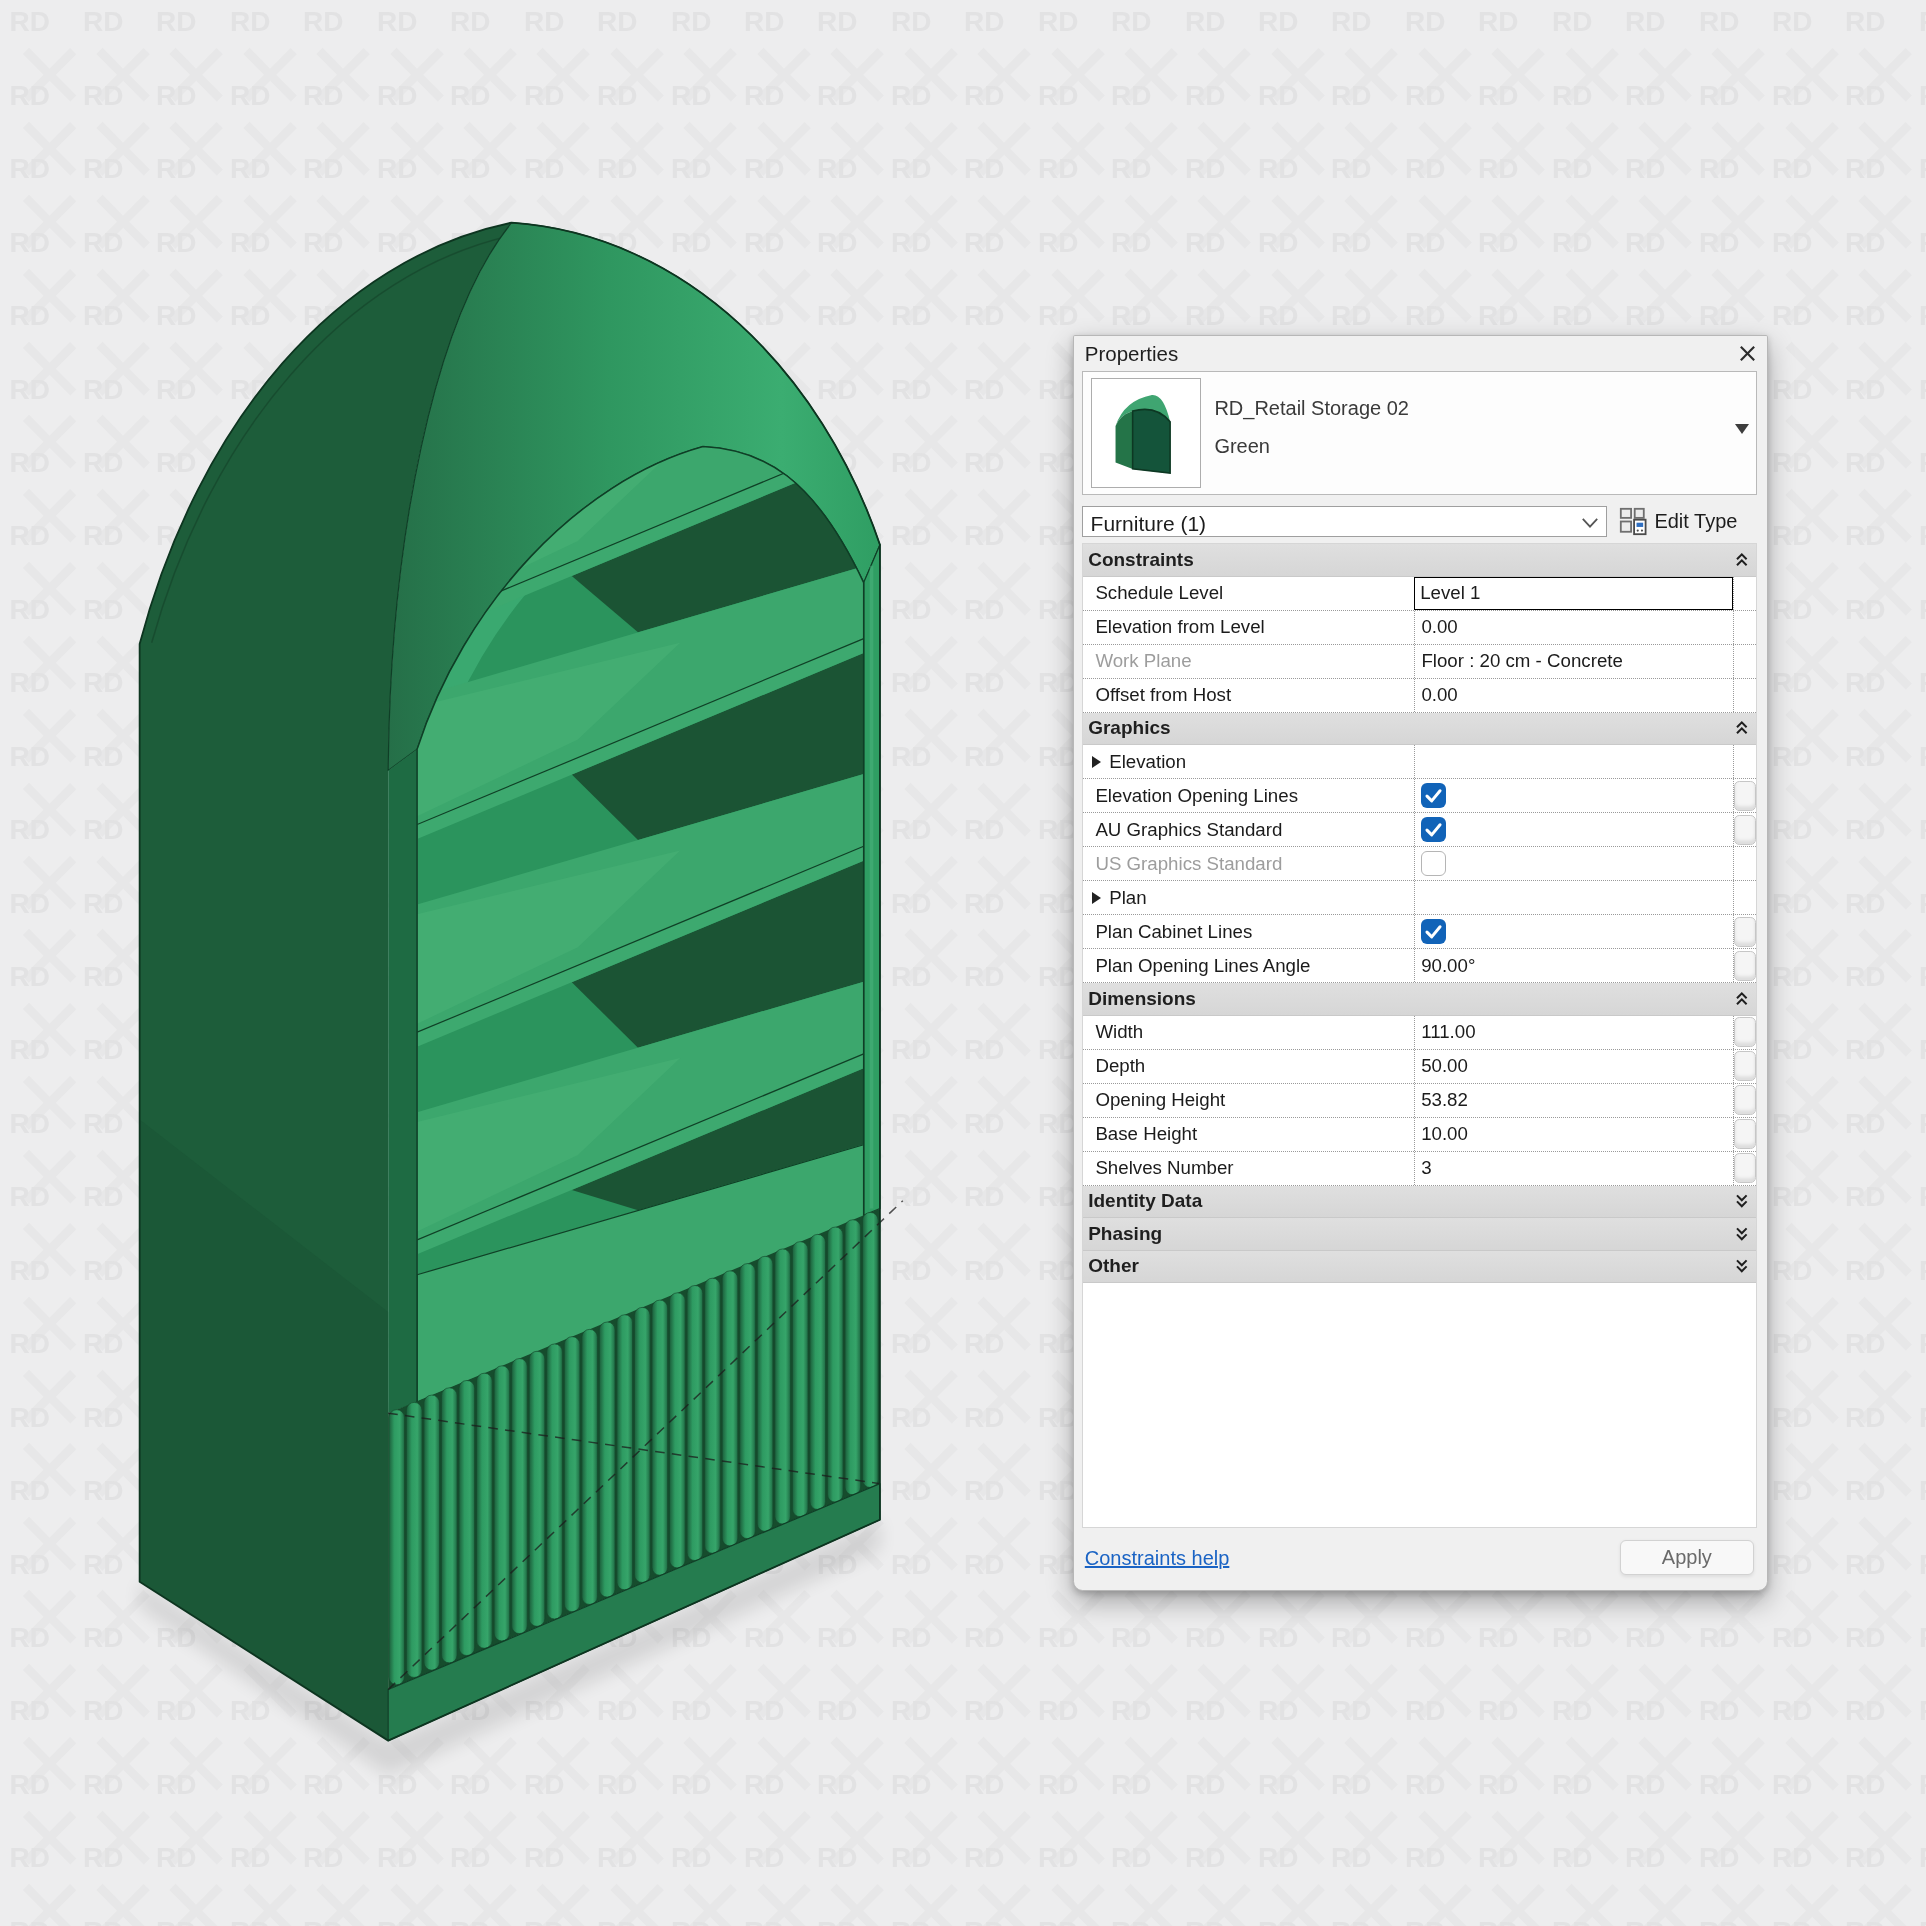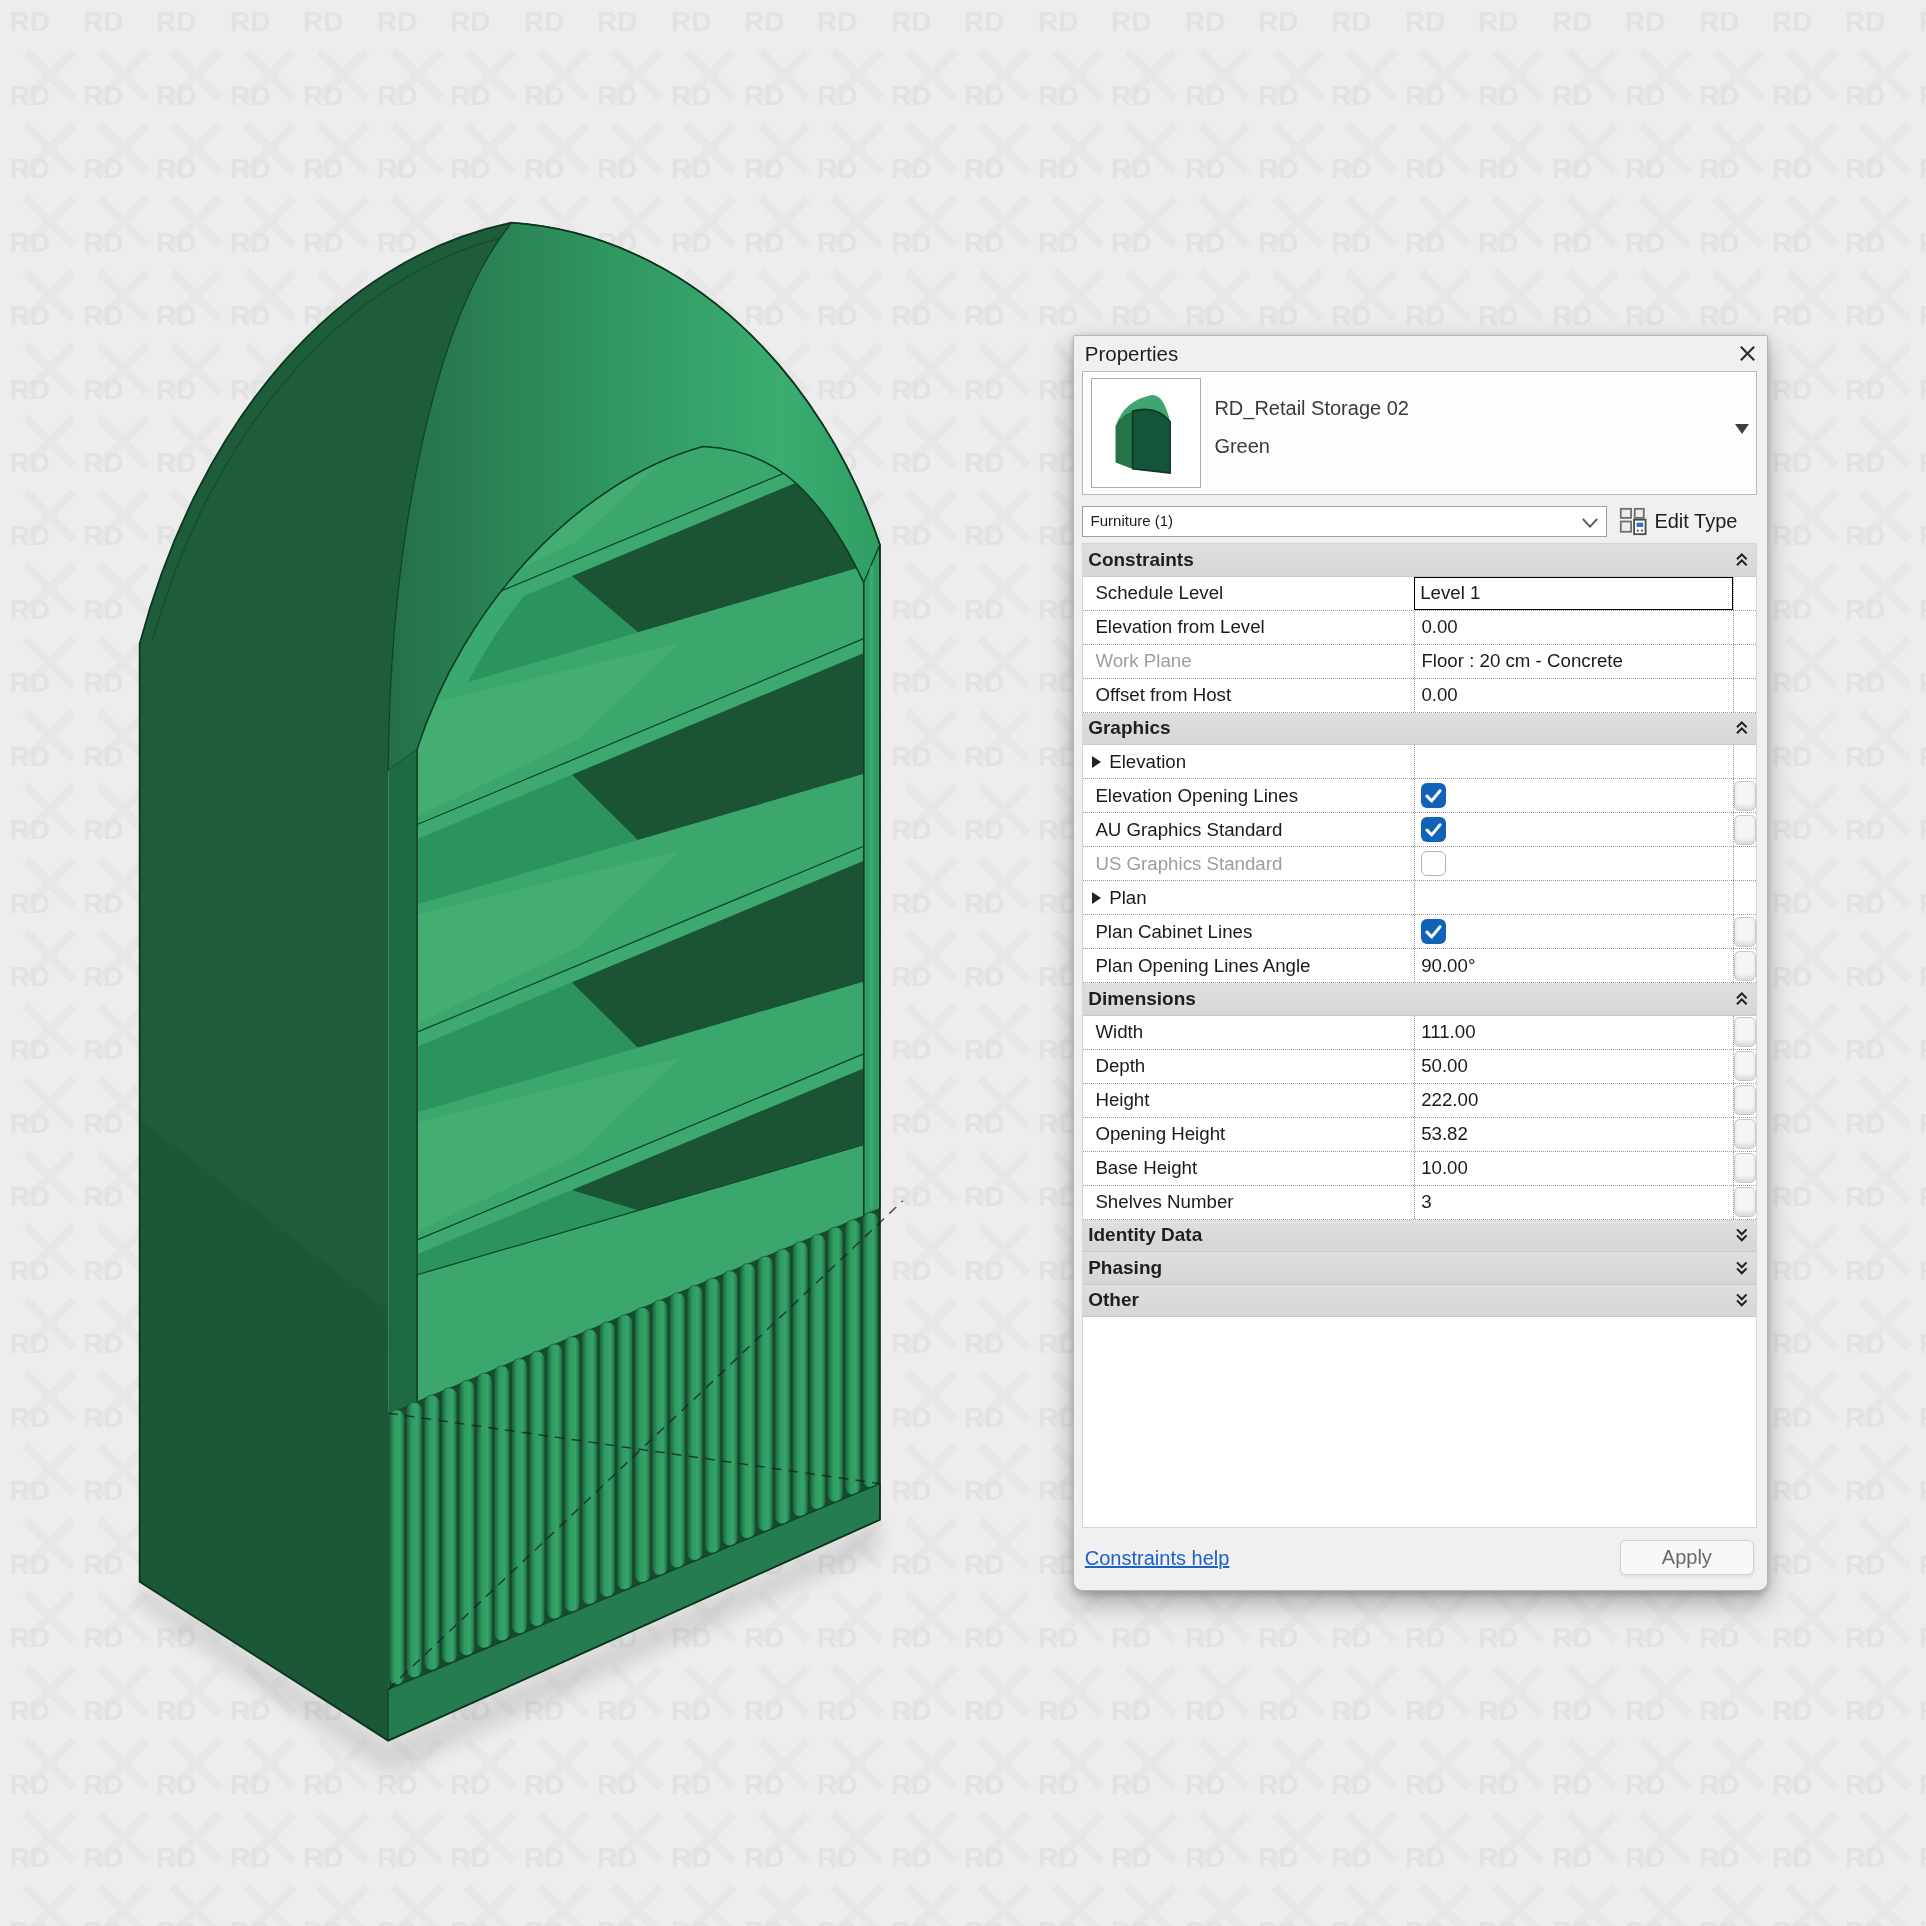--- a/index.html
+++ b/index.html
@@ -28,21 +28,21 @@
          background:#ffffff;border:1.2px solid #adadad;}
   #family-name{position:absolute;left:131px;top:25px;font-size:20px;color:#3a3a3a;}
   #type-name{position:absolute;left:131px;top:63px;font-size:20px;color:#3a3a3a;}
   #type-drop{position:absolute;right:7.2px;top:52px;width:0;height:0;
              border-left:7.8px solid transparent;border-right:7.8px solid transparent;
              border-top:10.2px solid #3d3d3d;cursor:pointer;}
 
   #combo-row{position:absolute;left:8.4px;top:170px;width:675px;height:31px;}
   #filter-combo{position:absolute;left:0;top:0;width:525px;height:31px;box-sizing:border-box;
                 background:#ffffff;border:1.2px solid #9f9f9f;cursor:pointer;}
-  #filter-value{position:absolute;left:7.2px;top:4.8px;font-size:15px;color:#1c1c1c;}
+  #filter-value{position:absolute;left:7.2px;top:4.8px;font-size:21px;color:#1c1c1c;}
   #combo-chevron{position:absolute;right:7.2px;top:9.6px;}
   #edit-type{position:absolute;left:537px;top:0;height:31px;display:flex;align-items:center;cursor:pointer;}
   #edit-type-label{font-size:20px;color:#1c1c1c;margin-left:6px;}
 
   #grid{position:absolute;left:8.4px;top:207px;width:675px;height:985px;box-sizing:border-box;
         background:#ffffff;border:0.6px solid #d6d6d6;overflow:hidden;}
   .sec{height:32.5px;background:linear-gradient(#dfdfdf,#d6d6d6);display:flex;align-items:center;
        padding:0 7.2px 0 4.8px;box-sizing:border-box;border-bottom:0.6px solid #c9c9c9;cursor:pointer;}
   .sec-label{font-size:19px;font-weight:600;color:#1f1f1f;flex:1;}
   .row{height:34px;display:flex;box-sizing:border-box;border-bottom:1.2px dotted #9a9a9a;background:#fff;}
@@ -1786,27 +1786,20 @@
         </div>
       </div>
       <div class="row">
         <div class="cell label">Depth</div>
         <div class="cell value">50.00</div>
         <div class="cell assoc">
           <div class="assoc-btn"></div>
         </div>
       </div>
       <div class="row">
-        <div class="cell label">Height</div>
-        <div class="cell value">222.00</div>
-        <div class="cell assoc">
-          <div class="assoc-btn"></div>
-        </div>
-      </div>
-      <div class="row">
         <div class="cell label">Opening Height</div>
         <div class="cell value">53.82</div>
         <div class="cell assoc">
           <div class="assoc-btn"></div>
         </div>
       </div>
       <div class="row">
         <div class="cell label">Base Height</div>
         <div class="cell value">10.00</div>
         <div class="cell assoc">

